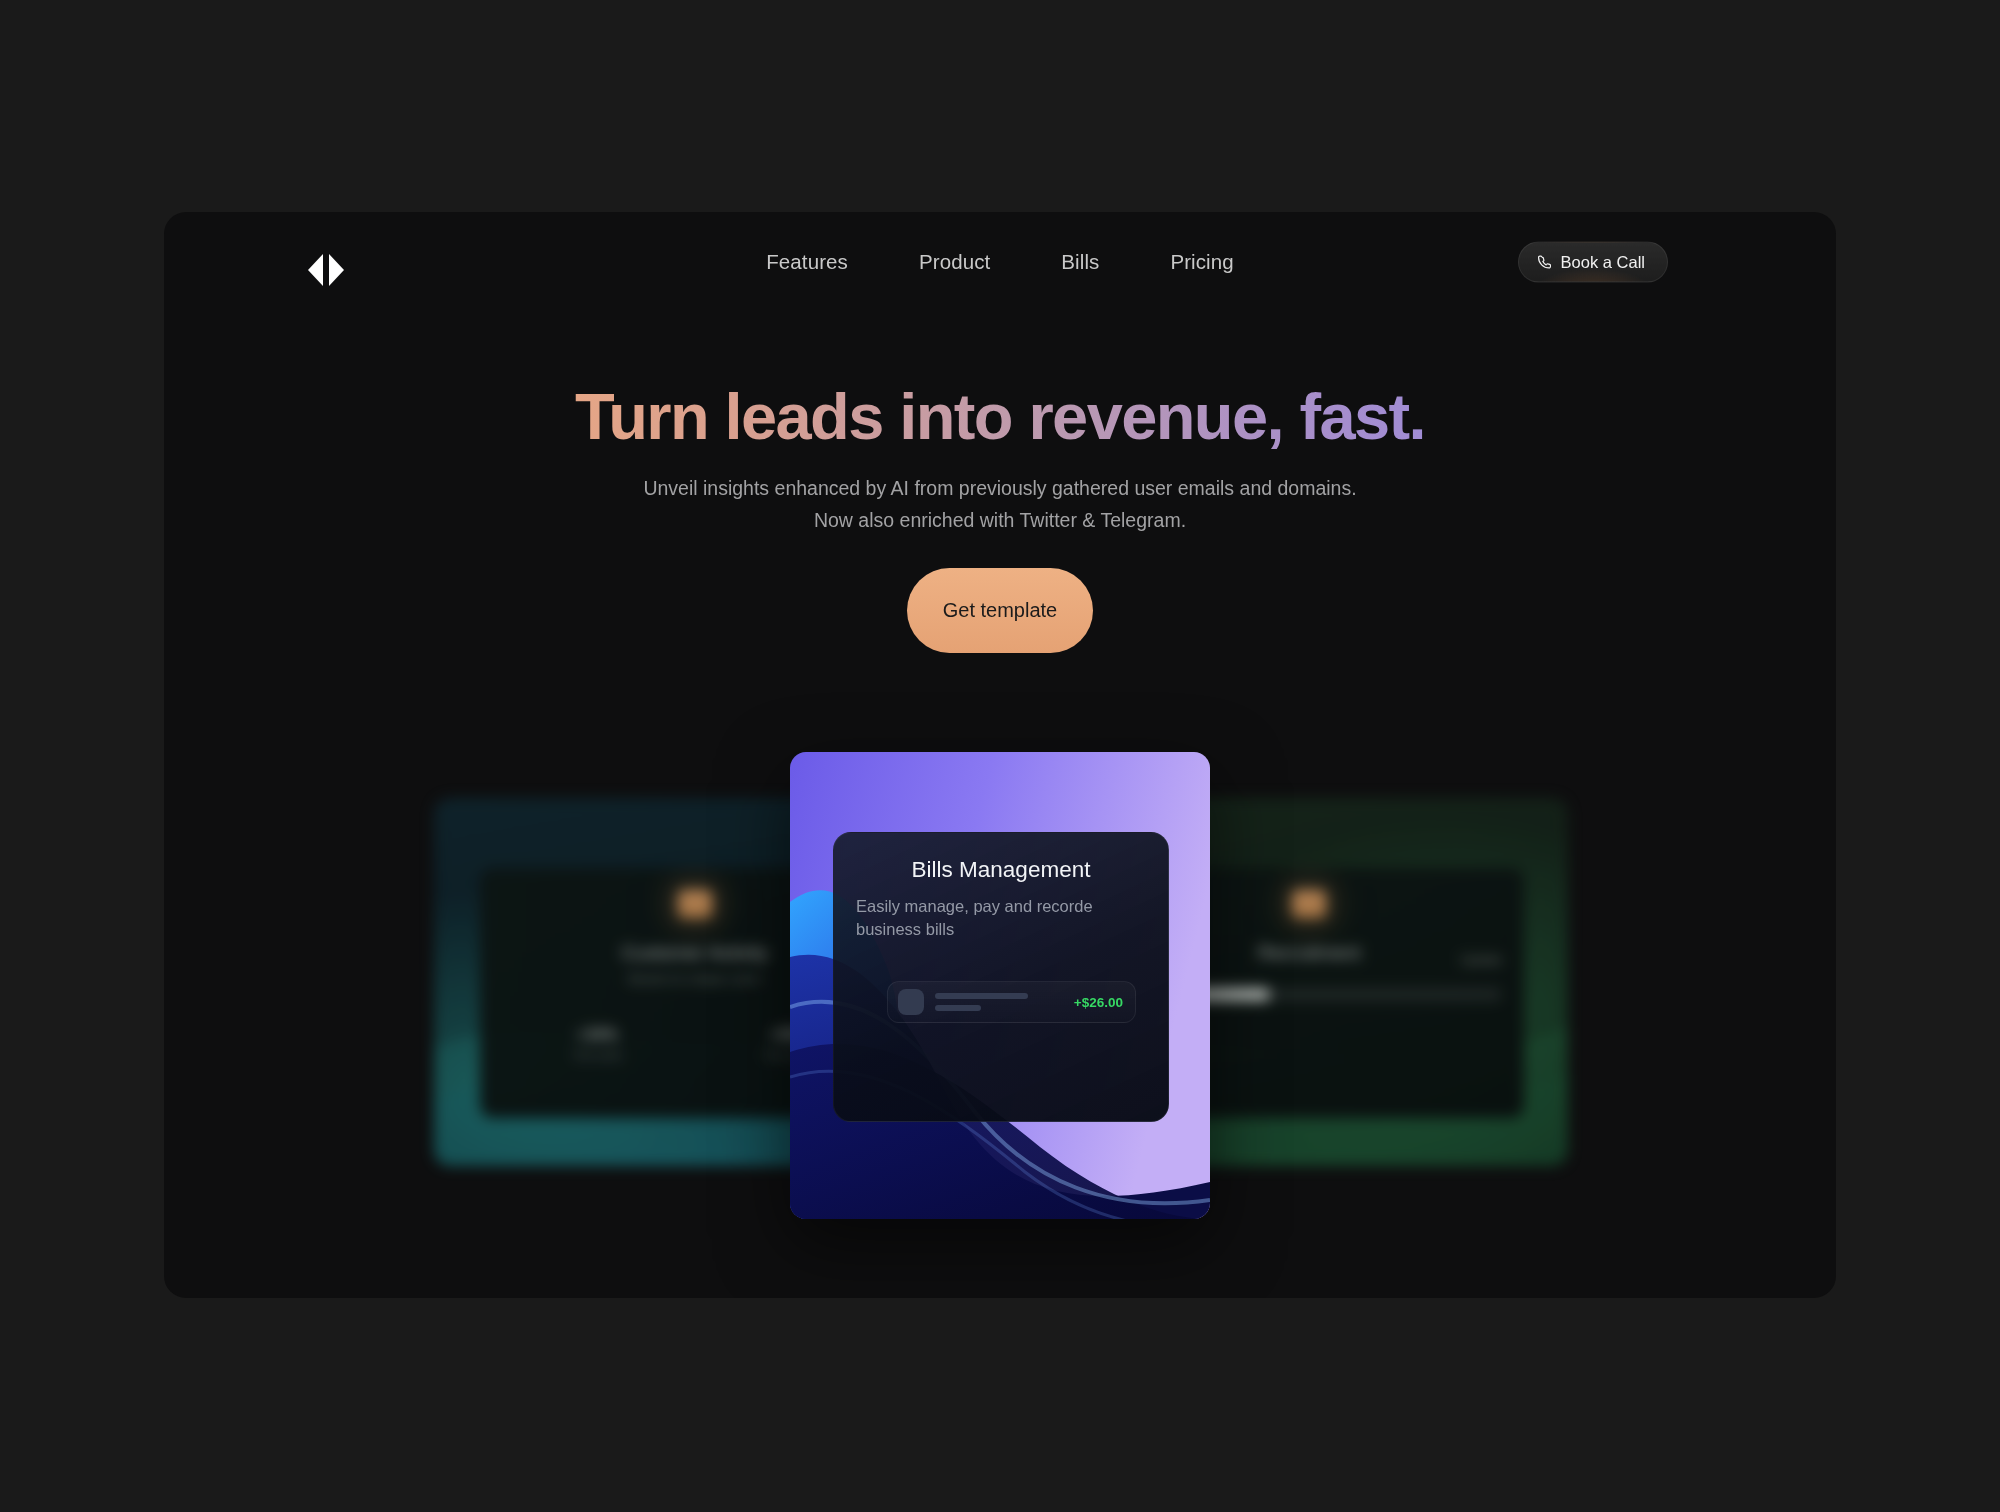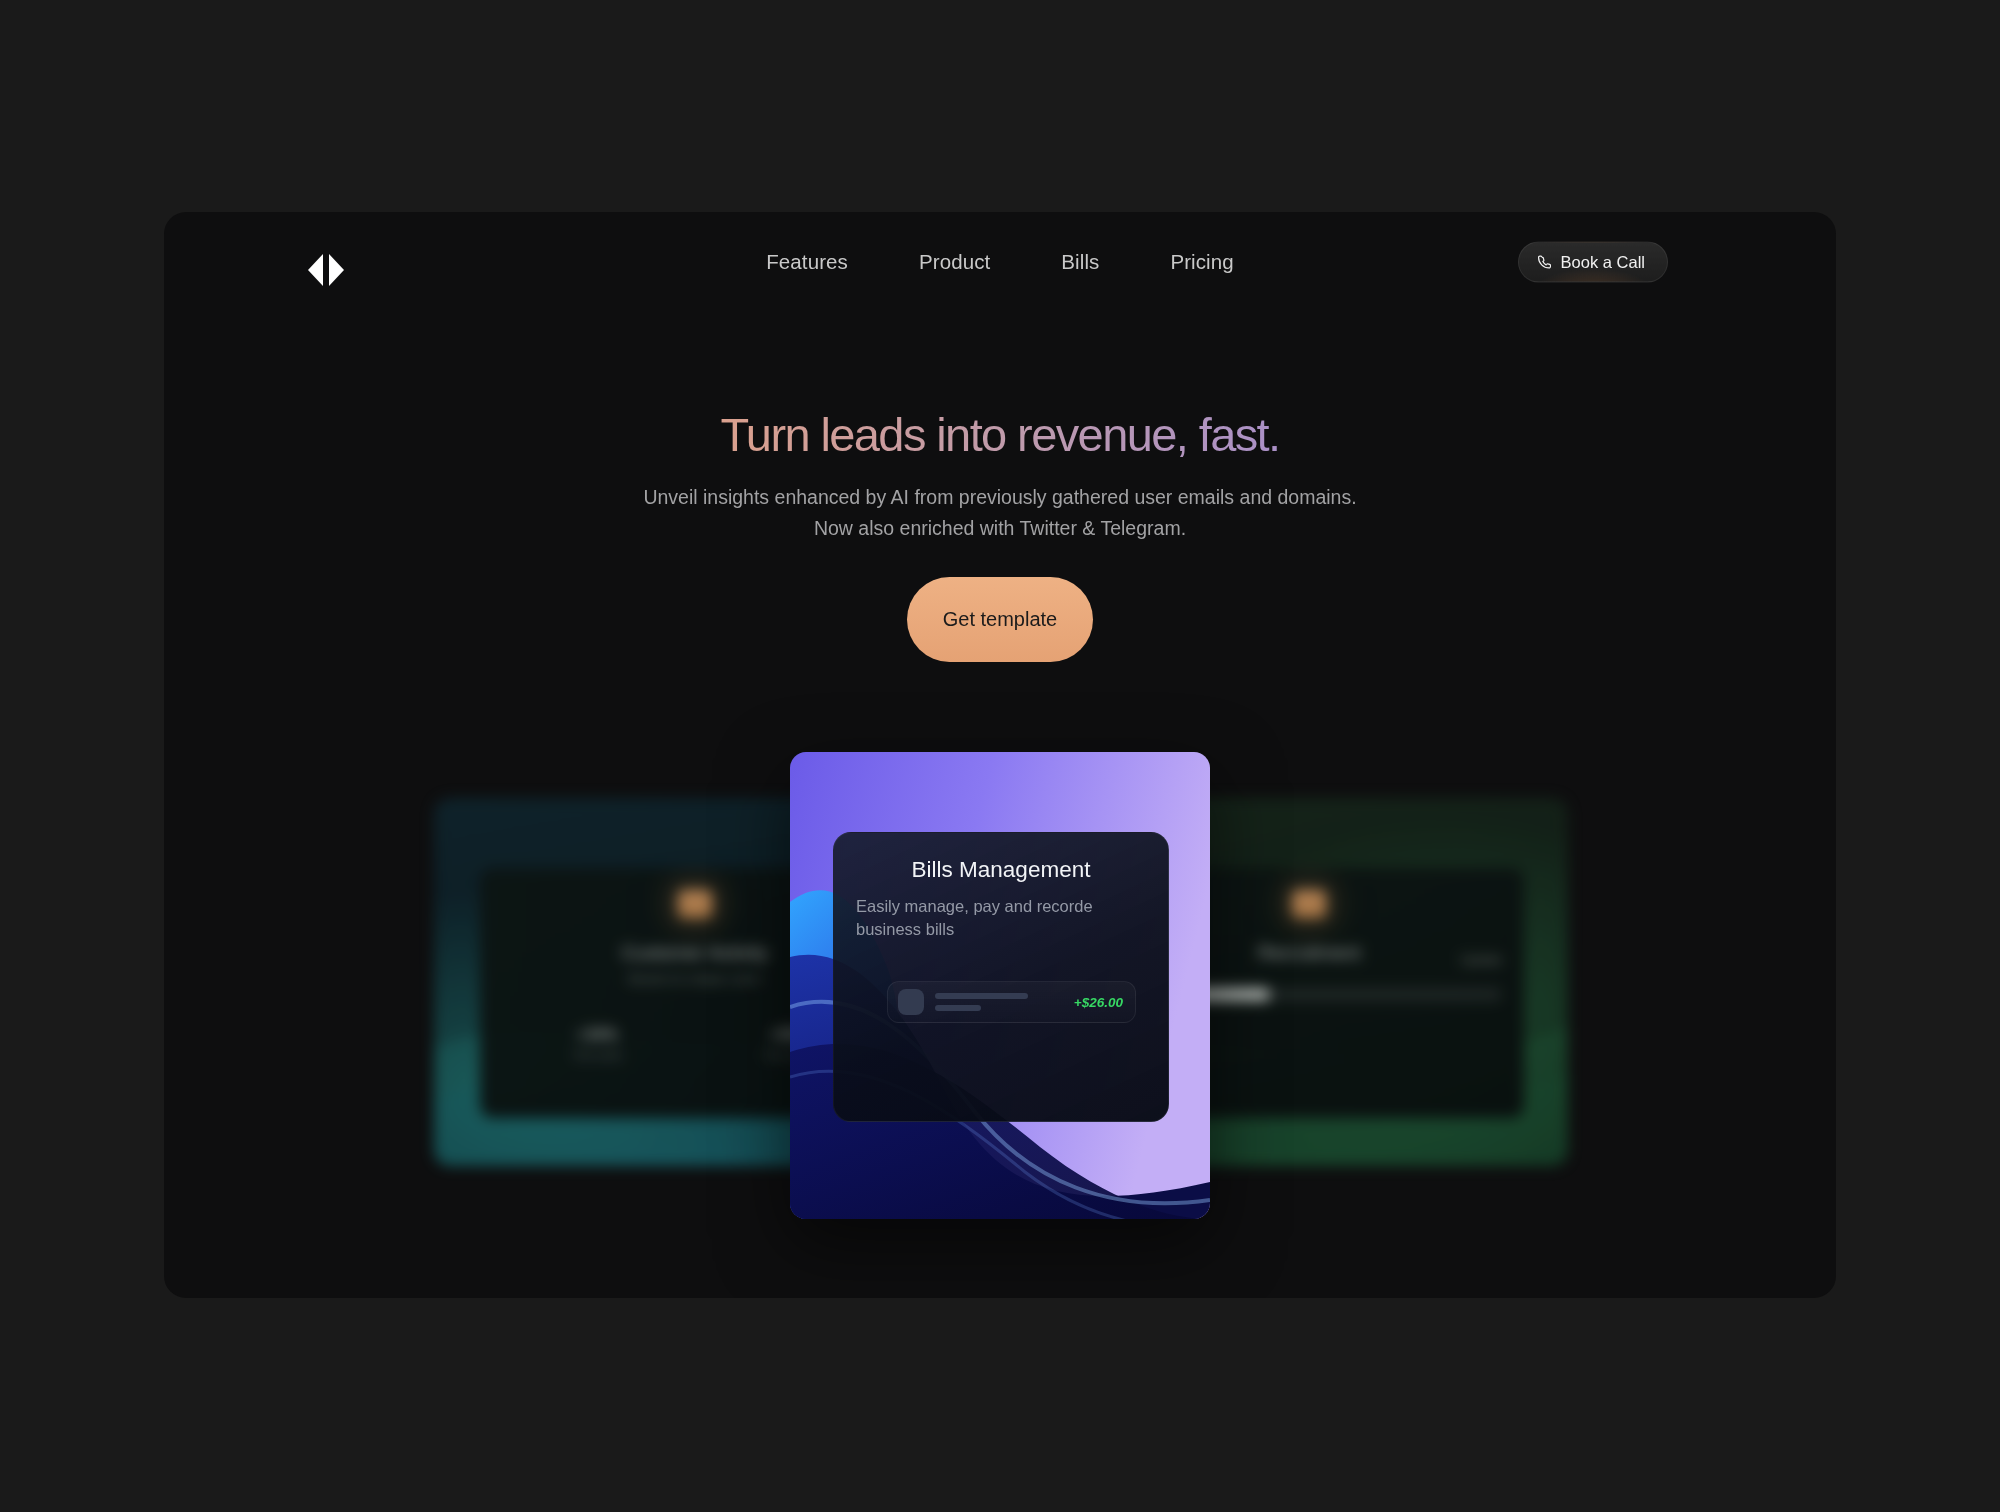--- a/index.html
+++ b/index.html
@@ -76,38 +76,37 @@
   }
   .bookcall svg { display:block; flex:0 0 auto; }
 
   
   .hero {
     position:absolute;
     left:0; right:0; top:170px;
     text-align:center;
   }
   .headline {
-    font-size:47px;
-    font-weight:400;
+    font-size:65px;
+    font-weight:700;
     letter-spacing:-1.6px;
     line-height:1.08;
     background:linear-gradient(92deg,
         #f4b478 0%,
         #f0ab7f 16%,
         #d9a08f 34%,
         #bd9aae 52%,
         #a68ecd 70%,
         #968ae6 86%,
         #9488ea 100%);
     -webkit-background-clip:text;
     background-clip:text;
     -webkit-text-fill-color:transparent;
     color:transparent;
     white-space:nowrap;
-    margin-top:28px;
   }
   .subline {
     margin-top:21px;
     color:#a2a2a4;
     font-size:19.5px;
     line-height:1.62;
   }
   .cta {
     margin-top:32px;
     display:inline-block;
@@ -263,21 +262,21 @@
   }
   .r1 .tx-lines i:nth-child(1){ width:72%; }
   .r1 .tx-lines i:nth-child(2){ width:36%; margin-top:6px; }
   .r2 .tx-lines i:nth-child(1){ width:66%; height:7px; }
   .r2 .tx-lines i:nth-child(2){ width:34%; height:7px; margin-top:7px; }
   .tx-amt {
     flex:0 0 auto; margin-left:10px;
     color:#37d964; font-weight:700;
     white-space:nowrap;
   }
-  .r1 .tx-amt { font-size:13.5px;font-style:italic; }
+  .r1 .tx-amt { font-size:13.5px; }
   .r2 .tx-amt { font-size:16px; }
 </style>
 </head>
 <body>
 
 <div class="stage">
   <div class="frame">
 
     <div class="navbar">
 

